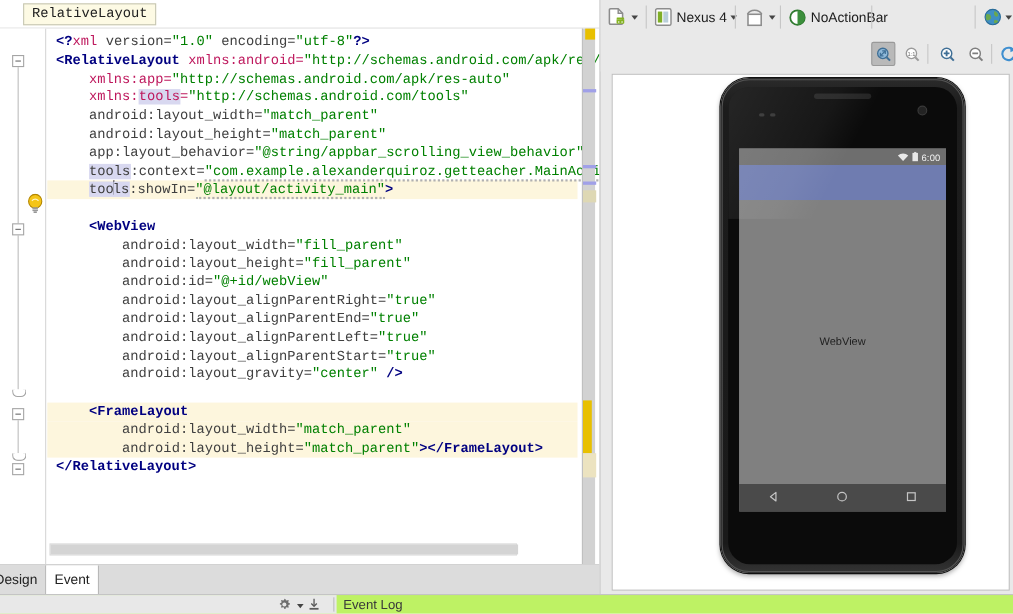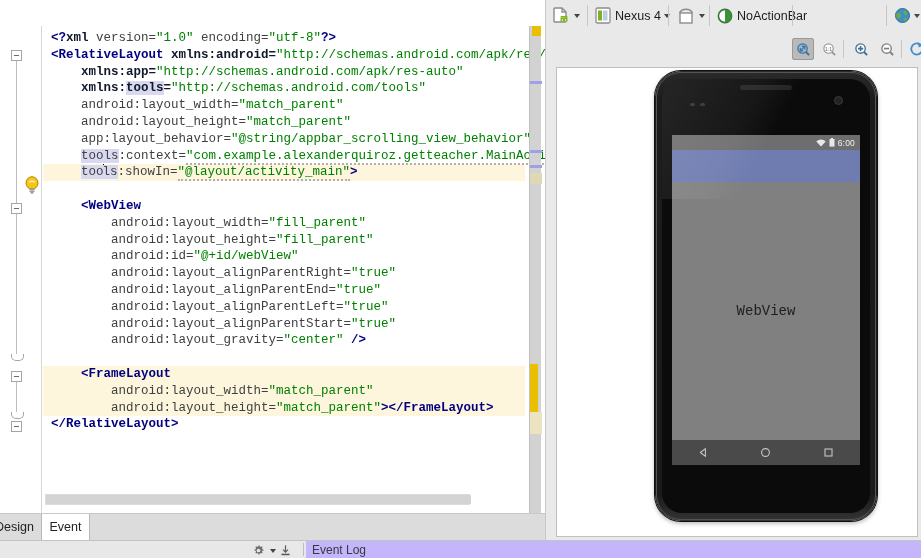--- a/index.html
+++ b/index.html
@@ -91,21 +91,21 @@
     font-size: 12.5px;
     line-height: 16.8px;
     color: #000000;
     white-space: pre;
     padding-top: 4px;
   }
   #code .ln { display: block; height: 16.8px; padding-left: 8px; }
   #code .ln.hl { background: #fdf6dd; }
   .k  { color: #000080; font-weight: bold; }   
   .at { color: #404040; }                      
-  .ns { color: #0f172a; font-weight: bold; }   
+  .ns { color: #be185d; font-weight: normal; }   
   .v  { color: #008000; }                      
   .pi { color: #000080; font-weight: bold; }
   .sel{ background: #d8d8f0; }
   .squig { border-bottom: 2px dotted #b0b0b0; }
   .caret {
     display: inline-block;
     width: 1px; height: 13px;
     background: #000;
     vertical-align: -2px;
     margin: 0 -1px;
@@ -155,21 +155,21 @@
   #tab-filler {
     position: absolute; left: 90px; top: 0;
     width: 455px; height: 27px;
     background: #dcdcdc;
   }
 
   
   #status-bar {
     position: absolute; left: 0; top: 540px;
     width: 921px; height: 18px;
-    background: #c4b5fd;
+    background: #bef264;
     border-top: 1px solid #c4c4c4;
   }
   #status-left {
     position: absolute; left: 0; top: 0;
     width: 306px; height: 17px;
     background: #e8e8e8;
   }
   #gear-btn {
     position: absolute; left: 252px; top: 2px;
     width: 24px; height: 14px;
@@ -325,39 +325,42 @@
     width: 188px; height: 32px;
     background: #6f7cb0;
   }
   #content-area {
     position: absolute; left: 0; top: 47px;
     width: 188px; height: 258px;
     background: #808080;
     display: flex; align-items: center; justify-content: center;
   }
   #webview-label {
-    font-family: Liberation Mono, monospace;
-    font-size: 14px;
+    font-family: Liberation Sans, sans-serif;
+    font-size: 10px;
     color: #1e1e1e;
   }
   #navbar {
     position: absolute; left: 0; top: 305px;
     width: 188px; height: 25px;
     background: #4a4a4a;
     display: flex; align-items: center; justify-content: space-around;
   }
   .nav-ico { opacity: .82; }
 </style>
 </head>
 <body>
 
 <div id="app">
 
   <div id="editor-pane">
 
+    <div id="breadcrumb-bar">
+      <div id="breadcrumb">RelativeLayout</div>
+    </div>
 
     <div id="gutter">
 
       <div class="fold-marker" style="top:24px;"></div>
       <div class="fold-line" style="top:35px;height:293px;"></div>
       <div class="fold-end" style="top:328px;"></div>
       <div class="fold-marker" style="top:177px;"></div>
       <div class="fold-marker" style="top:345px;"></div>
       <div class="fold-line" style="top:356px;height:30px;"></div>
       <div class="fold-end" style="top:386px;"></div>

